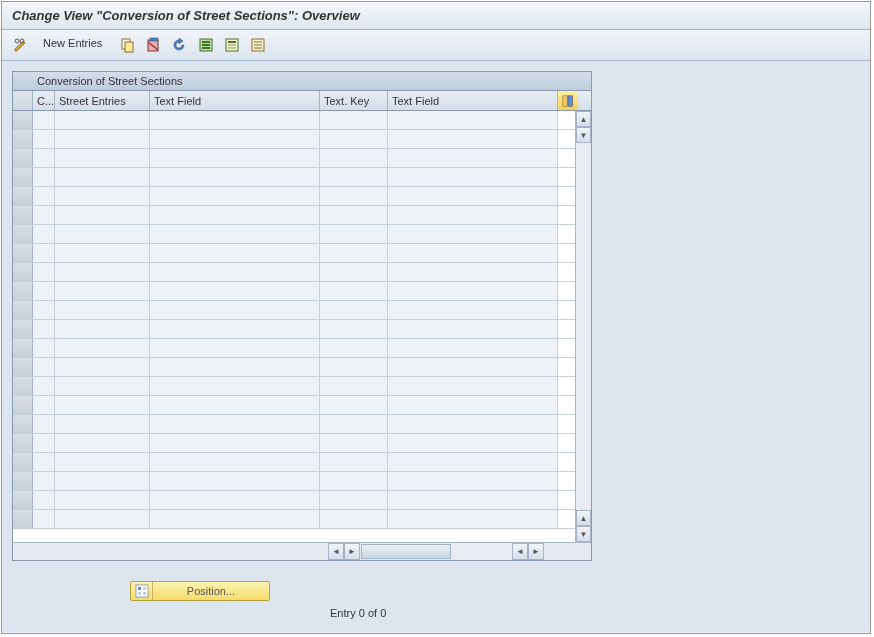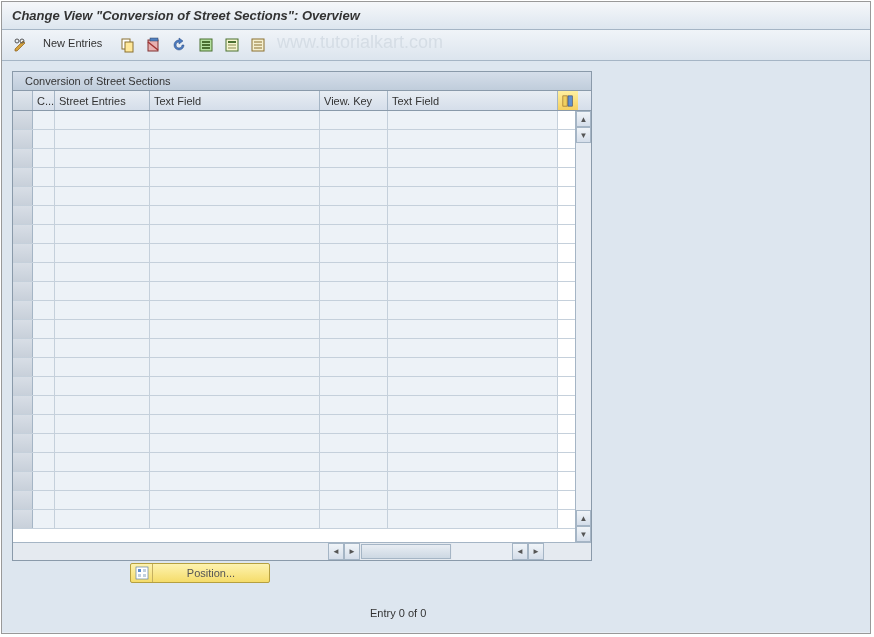--- a/index.html
+++ b/index.html
@@ -75,21 +75,21 @@
       border: 1px solid #8a9aaa;
       background: #fff;
       width: 580px;
       height: 490px;
       display: flex;
       flex-direction: column;
     }
     .grid-title {
       background: linear-gradient(to bottom, #d5deea 0%, #c0cddb 100%);
       border-bottom: 1px solid #8a9aaa;
-      padding: 3px 12px;
+      padding: 3px 24px;
       font-size: 11px;
       color: #333;
     }
     .grid-header {
       display: flex;
       background: linear-gradient(to bottom, #e8edf3 0%, #d5deea 100%);
       border-bottom: 1px solid #8a9aaa;
       height: 20px;
     }
     .grid-header-cell {
@@ -174,22 +174,22 @@
       background: linear-gradient(to bottom, #e8edf3, #cdd8e3);
       border: 1px solid #a5b5c5;
       margin: 1px;
     }
     .hscroll-track { width: 60px; background: #e8edf3; }
     .footer-area {
       position: absolute;
       bottom: 18px;
       left: 130px;
       display: flex;
-      align-items: flex-start;
-      gap: 100px;
+      align-items: center;
+      gap: 60px;
     }
     .position-btn {
       width: 140px;
       height: 20px;
       background: linear-gradient(to bottom, #fdf3b0 0%, #f5dc6a 100%);
       border: 1px solid #b5a040;
       border-radius: 2px;
       display: flex;
       align-items: center;
       cursor: pointer;
@@ -270,32 +270,31 @@
         </svg>
     </button>
     <button class="toolbar-btn">
       <svg width="16" height="16" viewBox="0 0 16 16">
           <rect x="2" y="2" width="12" height="12" fill="#f5f0d0" stroke="#8a7030" stroke-width="1"></rect>
           <rect x="4" y="4" width="8" height="2" fill="#c0b080"></rect>
           <rect x="4" y="7" width="8" height="2" fill="#c0b080"></rect>
           <rect x="4" y="10" width="8" height="2" fill="#c0b080"></rect>
         </svg>
     </button>
-    <span class="watermark">www.tutorialkart.com</span>
   </div>
 
   <div class="content-area">
     <div class="grid-container">
       <div class="grid-title">Conversion of Street Sections</div>
       <div class="grid-header">
         <div class="grid-header-cell col-sel"></div>
         <div class="grid-header-cell col-c">C...</div>
         <div class="grid-header-cell col-street">Street Entries</div>
         <div class="grid-header-cell col-text1">Text Field</div>
-        <div class="grid-header-cell col-conv">View. Key</div>
+        <div class="grid-header-cell col-conv">Text. Key</div>
         <div class="grid-header-cell col-text2">Text Field</div>
         <div class="grid-header-cell col-config">
           <svg class="config-icon" width="14" height="14" viewBox="0 0 14 14">
               <rect x="1" y="1" width="5" height="12" fill="#f0d060" stroke="#8a6020" stroke-width="0.7"></rect>
               <rect x="7" y="1" width="5" height="12" fill="#6090d0" stroke="#304070" stroke-width="0.7"></rect>
             </svg>
         </div>
       </div>
       <div class="grid-body">
         <div class="grid-rows" id="grid-rows-container">

